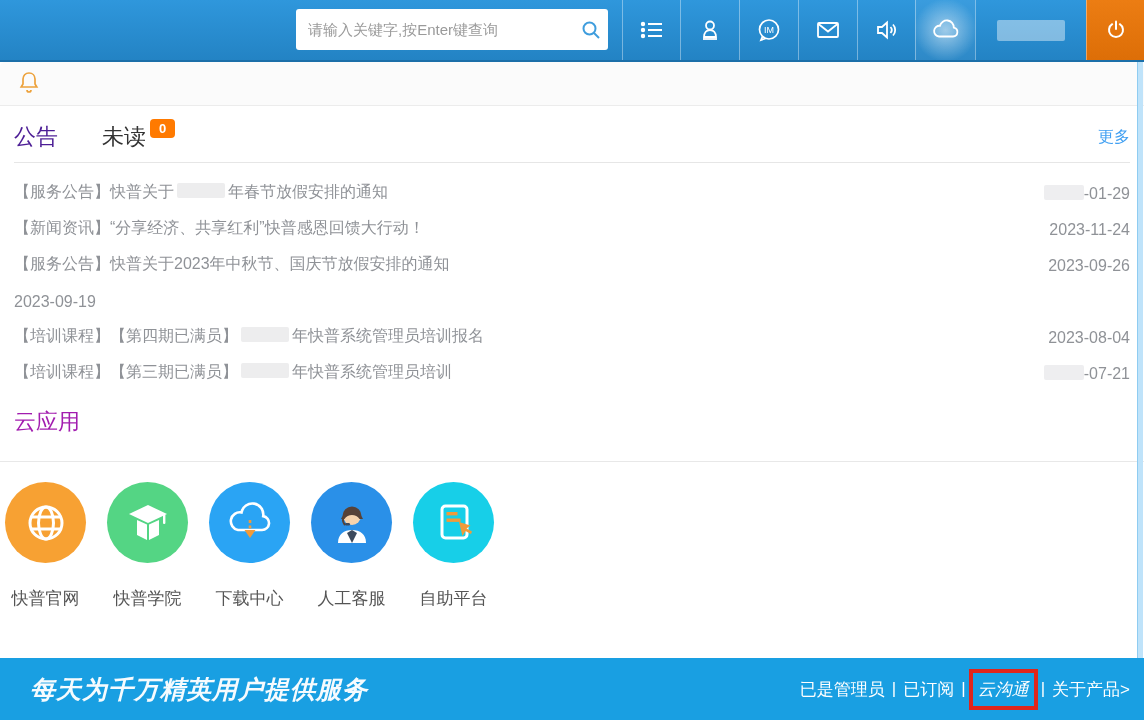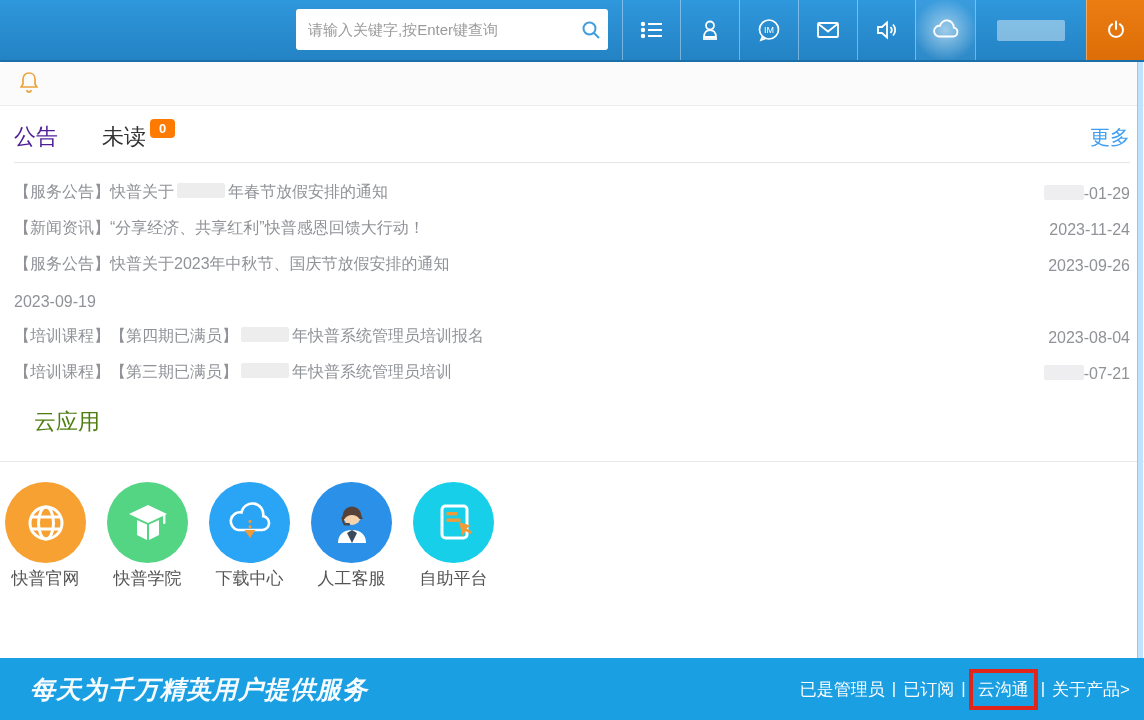--- a/index.html
+++ b/index.html
@@ -27,56 +27,56 @@
   
   .main { position:absolute; top:62px; left:0; width:1144px; height:596px; background:#fff;
     border-radius:5px 5px 0 0; overflow:hidden; }
   .notice-bar { height:44px; background:#fbfbfb; border-bottom:1px solid #ececec;
     display:flex; align-items:center; padding-left:18px; }
   .ann-header { display:flex; align-items:center; padding:16px 14px 10px 14px; }
   .ann-title { color:#4c1d95; font-size:22px; cursor:pointer; }
   .ann-unread { color:#333; font-size:22px; margin-left:44px; cursor:pointer; }
   .badge { display:inline-block; background:#ff7a00; color:#fff; font-size:13px; font-weight:bold;
     border-radius:4px; padding:2px 9px; margin-left:4px; transform:translateY(-9px); }
-  .more { margin-left:auto; color:#3f9ff2; font-size:20px; cursor:pointer; }
+  .more { margin-left:auto; color:#3f9ff2; font-size:16px; cursor:pointer; }
   .divider { border-top:1px solid #e6e6e6; margin:0 14px; }
   .ann-list { padding:4px 14px 0 14px; }
   .ann-row { display:flex; justify-content:space-between; align-items:flex-end; height:36px;
     font-size:16px; color:#8f9297; cursor:pointer; }
   .ann-row .title { white-space:nowrap; overflow:hidden; }
   .ann-row .date { white-space:nowrap; }
   .redact { display:inline-block; width:48px; height:15px; background:#ededee; border-radius:2px;
     margin:0 3px; vertical-align:-1px; }
   .redact.date-r { width:40px; background:#eeeef0; margin-right:0; }
 
   .apps-section { margin-top:24px; }
-  .apps-title { color:#4d7c0f; font-size:22px; padding:0 14px;margin-left:20px; }
+  .apps-title { color:#a21caf; font-size:22px; padding:0 14px; }
   .apps-divider { border-top:1px solid #e8e8e8; margin-top:24px; }
   .apps-row { display:flex; gap:21px; padding:20px 0 0 5px; }
   .app-item { width:81px; text-align:center; cursor:pointer; }
   .app-circle { width:81px; height:81px; border-radius:50%; display:flex; align-items:center; justify-content:center; }
   .app-0 .app-circle { background:#f7a133; }
   .app-1 .app-circle { background:#54d584; }
   .app-2 .app-circle { background:#2aa4f4; }
   .app-3 .app-circle { background:#17cfe8; }
   .app-4 .app-circle { background:#2a90e8; }
-  .app-label { margin-top:4px; font-size:17px; color:#555; }
+  .app-label { margin-top:24px; font-size:17px; color:#555; }
 
   
   .scrollbar { position:absolute; top:62px; right:1px; width:6px; height:596px;
     background:#bfe3fa; border-left:1px solid #8fccf1; cursor:pointer; }
 
   
   .footer { position:absolute; bottom:0; left:0; width:1144px; height:62px; background:#199fe2;
     display:flex; align-items:center; justify-content:space-between; padding:0 14px 0 30px; }
   .slogan { color:rgba(255,255,255,.96); font-family:Liberation Sans, sans-serif;
     font-style:italic; font-weight:bold; font-size:25px; letter-spacing:1px; }
   .foot-links { color:#fff; font-size:17px; display:flex; align-items:center; gap:7px; }
   .foot-link { cursor:pointer; white-space:nowrap; }
-  .foot-link.highlighted { outline:4px solid #e0251b; outline-offset:5px; margin:0 5px; }
+  .foot-link.highlighted { outline:4px solid #e0251b; outline-offset:5px; margin:0 5px;font-style:italic; }
 </style>
 </head>
 <body>
 
 <div class="topbar">
   <div class="searchbox">
     <input type="text" placeholder="请输入关键字,按Enter键查询" style="">
     <span class="mag">
       <svg width="22" height="22" viewBox="0 0 22 22" fill="none" stroke="#3f9ddd" stroke-width="2">
         <circle cx="9.5" cy="9.5" r="6"></circle>

